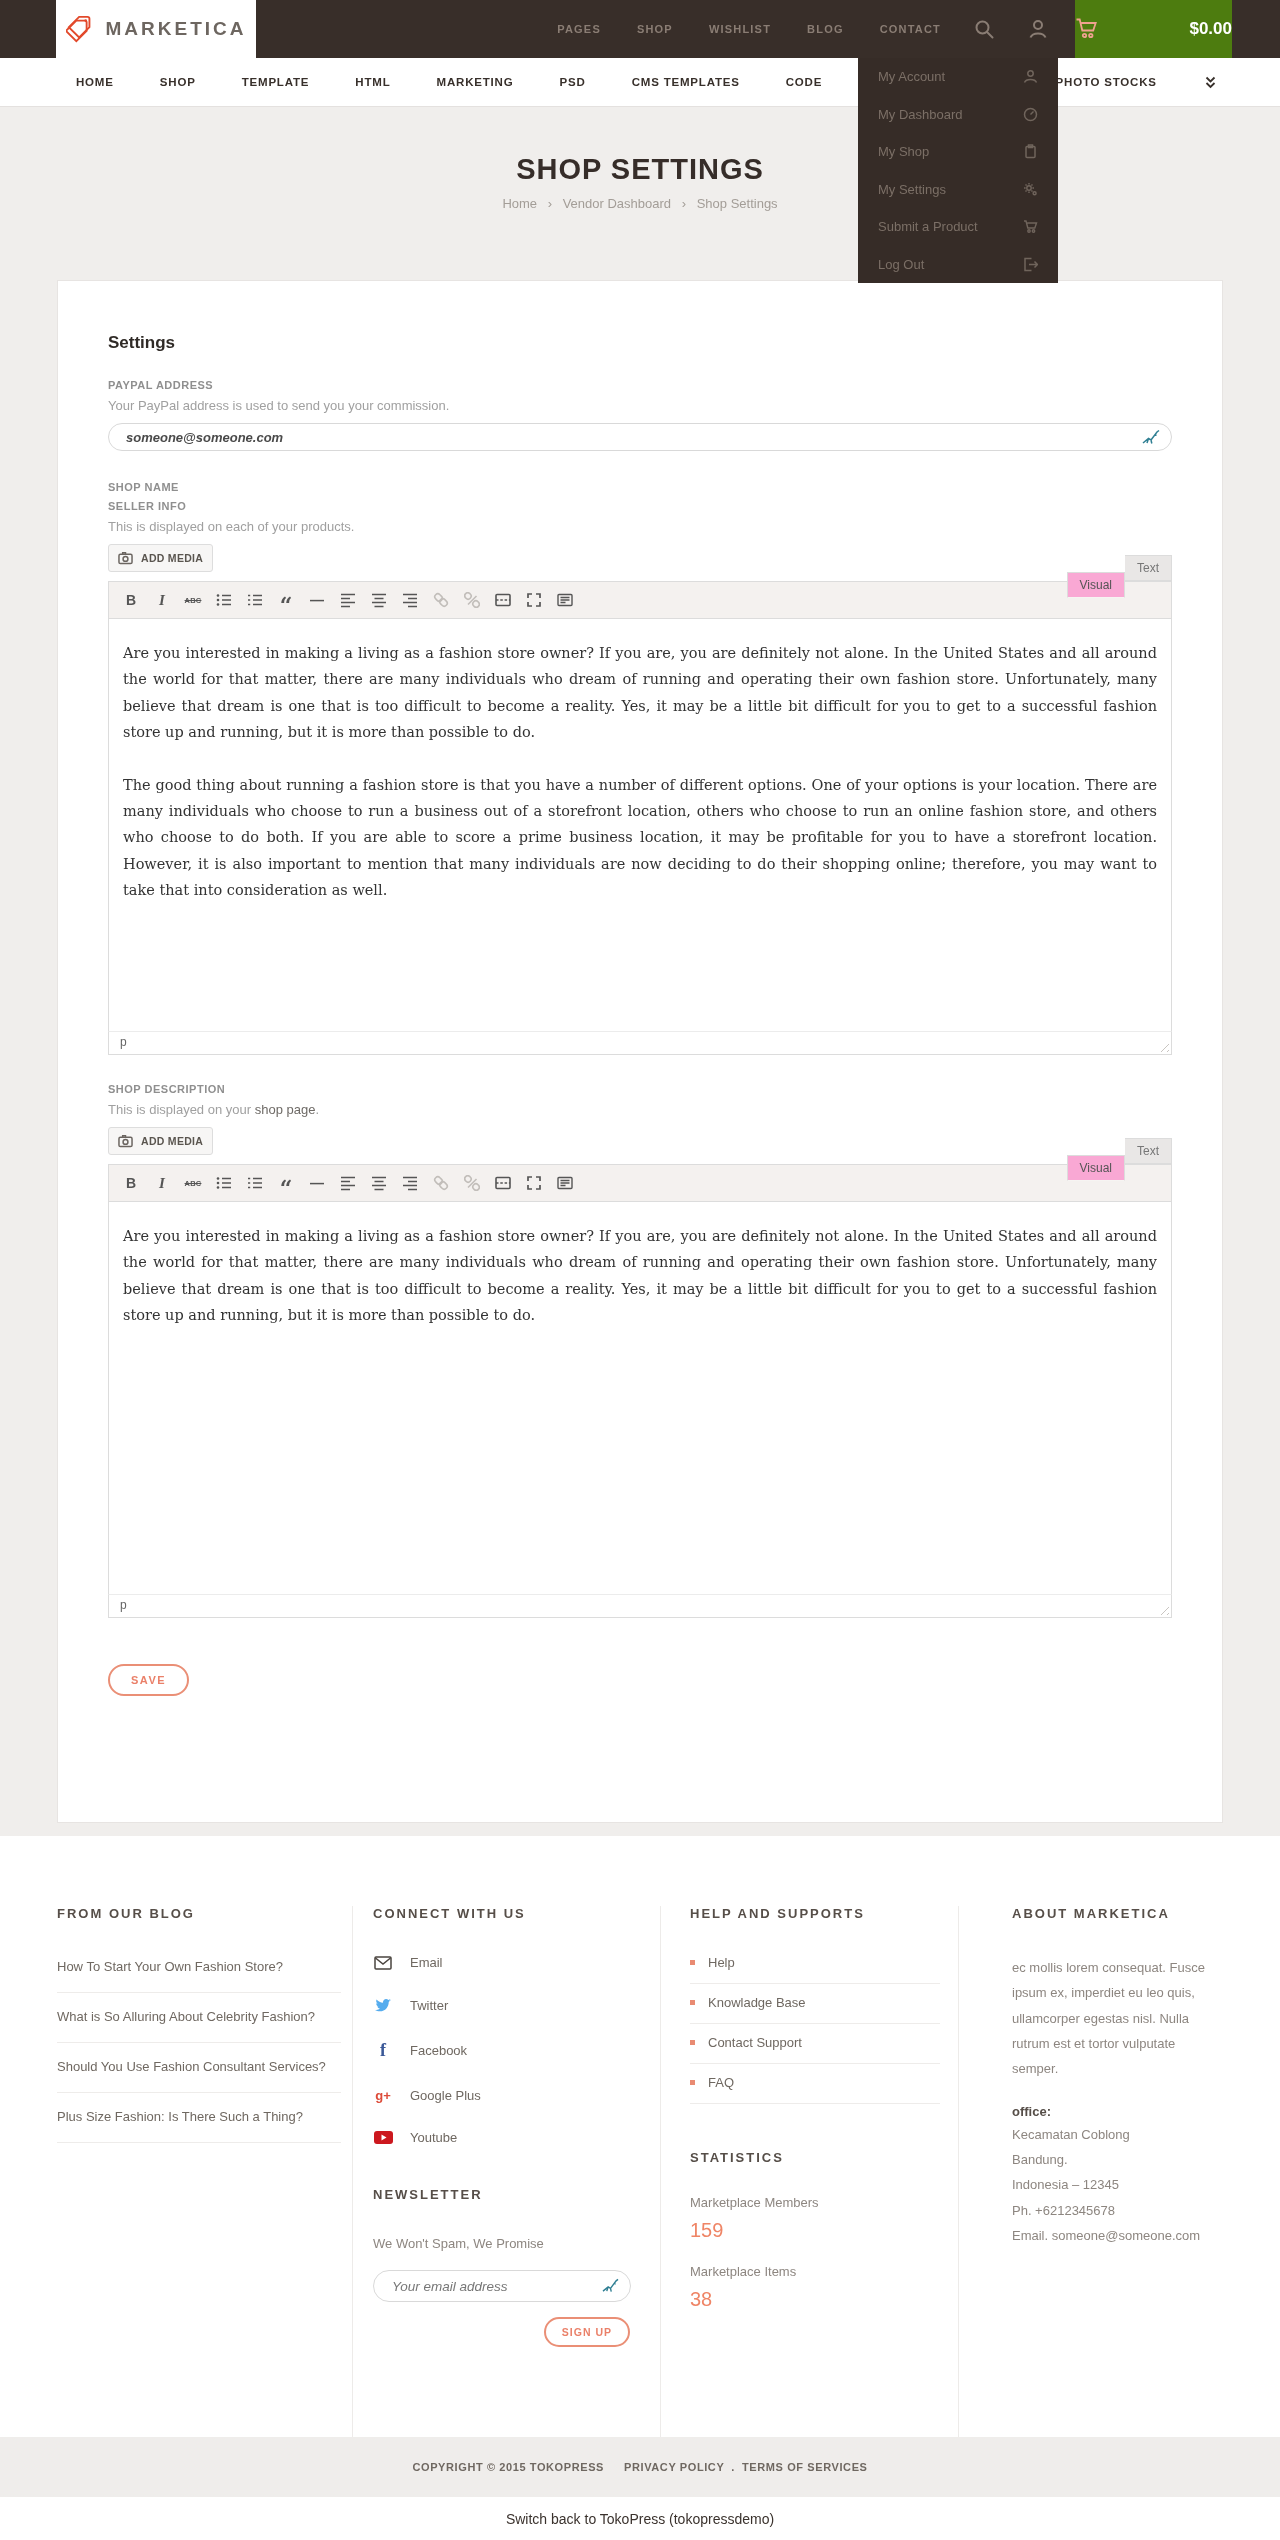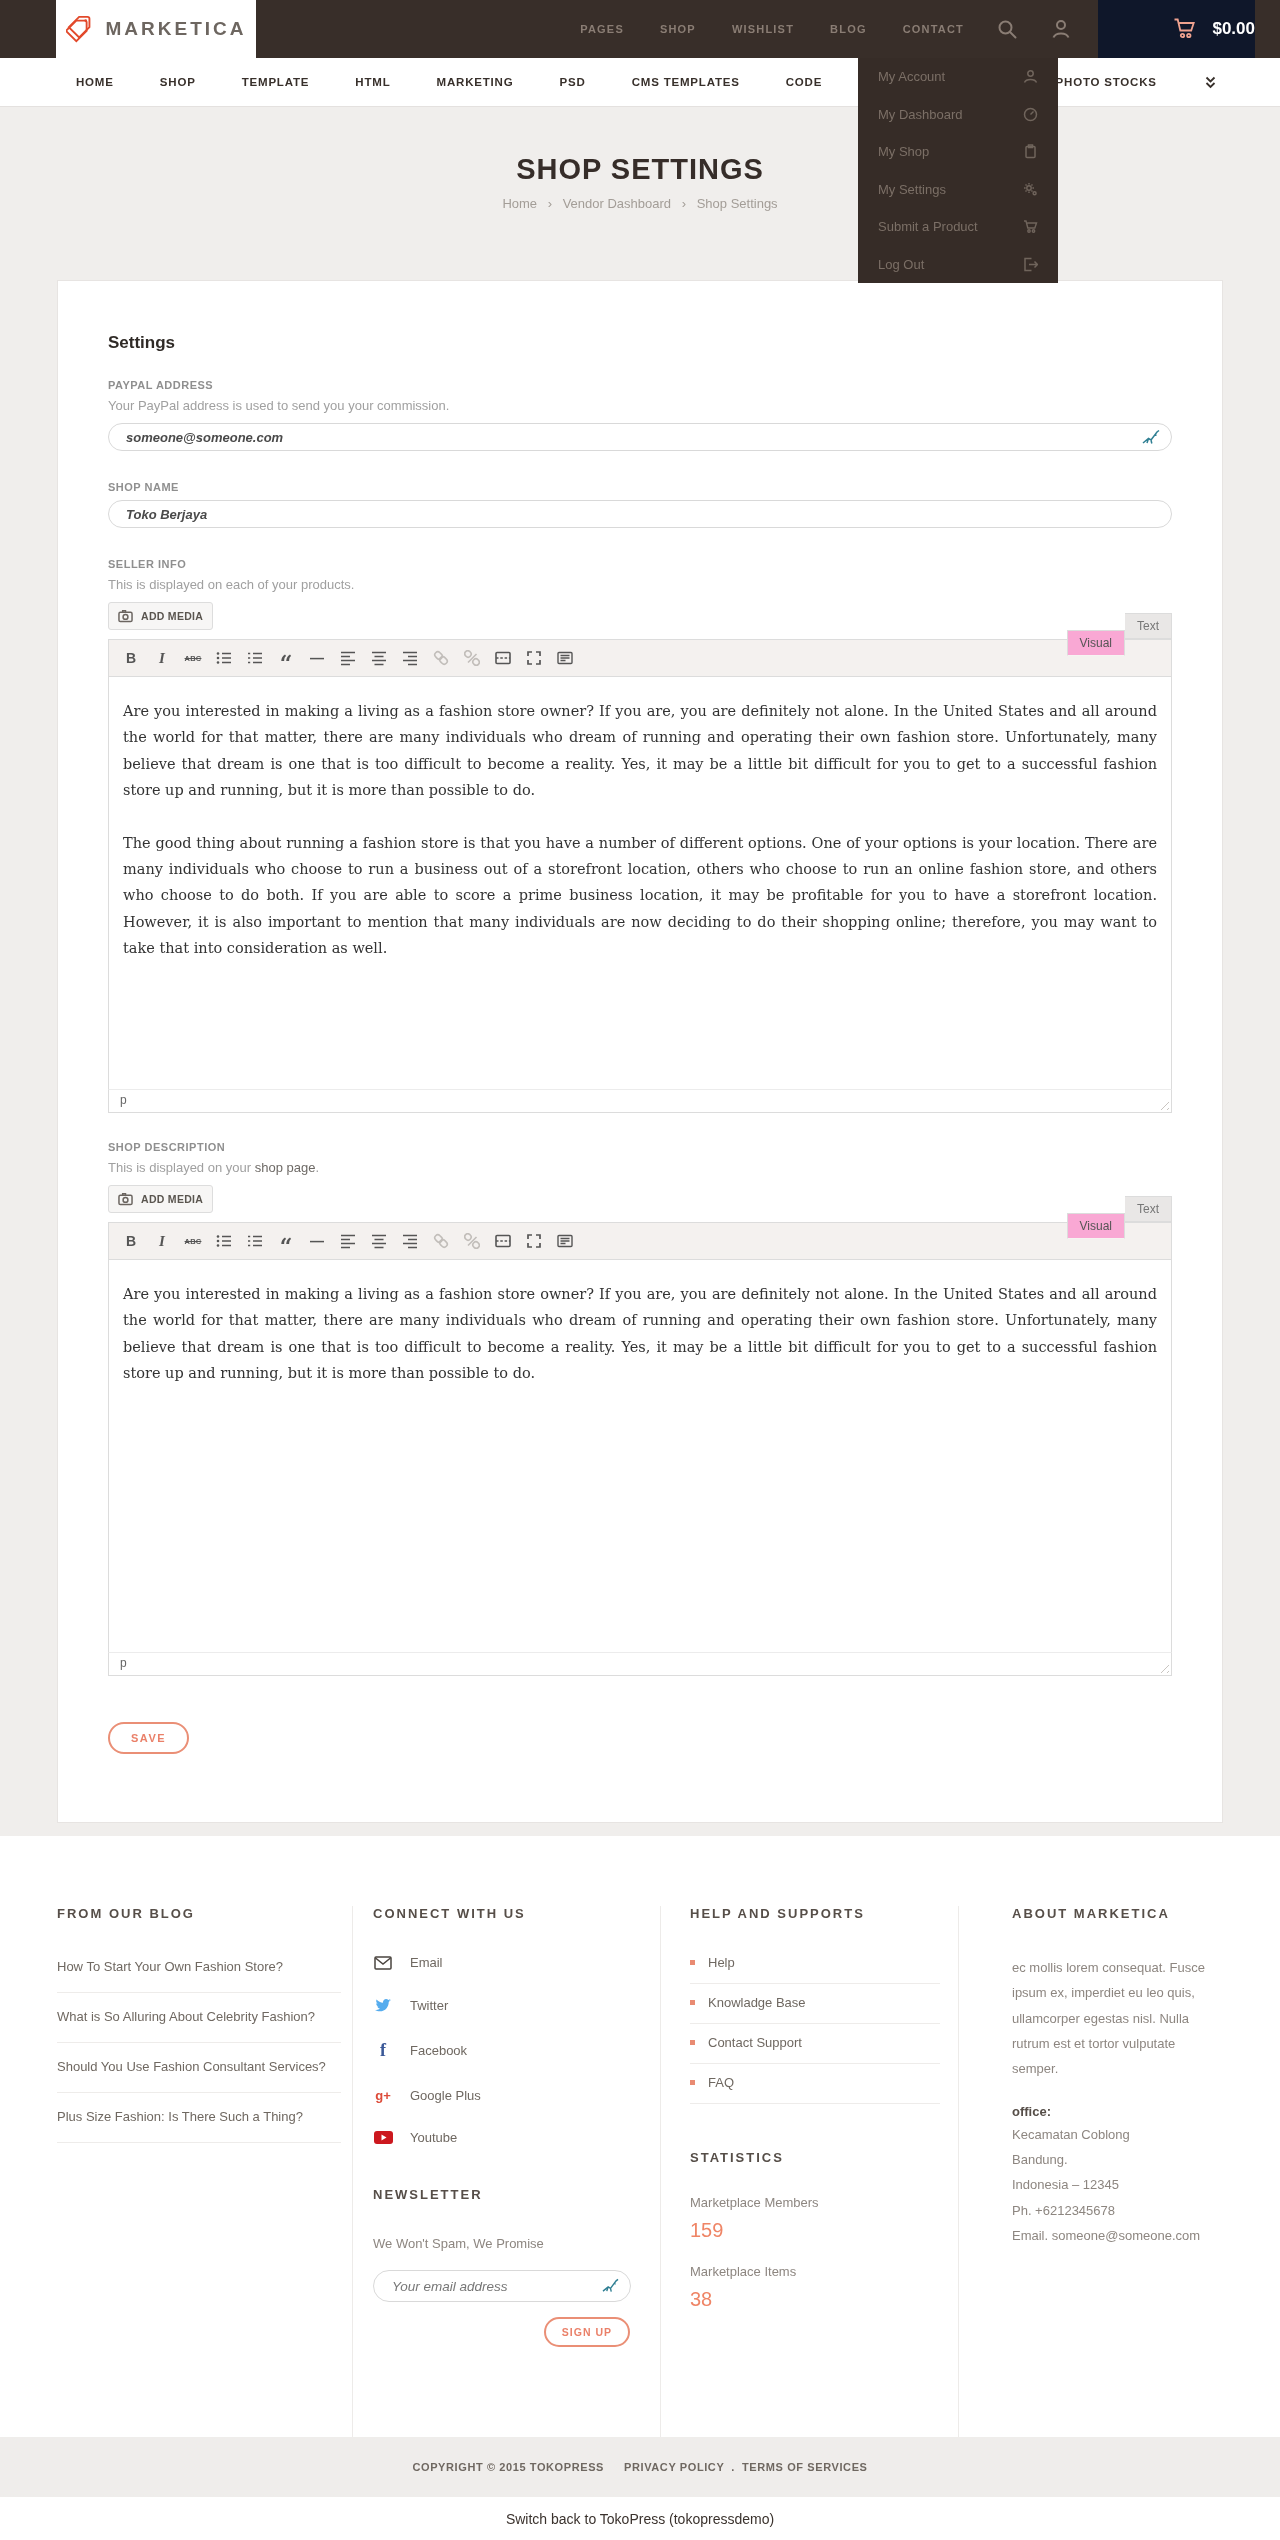--- a/index.html
+++ b/index.html
@@ -7,21 +7,21 @@
   body{margin:0;width:1280px;height:2540px;background:#f0eeec;font-family:"Liberation Sans",sans-serif;position:relative;overflow:hidden}
   a{text-decoration:none}
 
   
   .topbar{height:58px;background:#382e29;display:flex;align-items:center;position:relative;z-index:40}
   .logo{width:200px;height:58px;background:#fff;margin-left:56px;display:flex;align-items:center;justify-content:center;gap:10px;cursor:pointer}
   .logo-text{font-size:19px;font-weight:bold;letter-spacing:3px;color:#6d6660}
   .topnav{display:flex;gap:36px;margin-left:auto;align-items:center}
   .topnav a{color:#8a7d74;font-size:11px;font-weight:bold;letter-spacing:1.2px}
   .hicon{margin-left:32px;display:flex;align-items:center;cursor:pointer}
-  .cart{margin-left:26px;margin-right:25px;width:157px;height:58px;background:#0f172a;display:flex;align-items:center;justify-content:flex-end;gap:13px;color:#fff;font-size:17px;font-weight:bold;cursor:pointer}
+  .cart{margin-left:26px;margin-right:48px;width:157px;height:58px;background:#4d7c0f;display:flex;align-items:center;justify-content:space-between;gap:13px;color:#fff;font-size:17px;font-weight:bold;cursor:pointer}
 
   
   .catnav{height:49px;background:#fff;border-bottom:1px solid #e4e1df;display:flex;align-items:center;justify-content:space-between;padding:0 62px 0 76px;position:relative;z-index:10}
   .catnav a{font-size:11.5px;font-weight:bold;letter-spacing:.8px;color:#38302b}
   .chev{display:flex;align-items:center;cursor:pointer}
 
   
   .dropdown{position:absolute;left:858px;top:58px;width:200px;height:225px;background:#362c27;z-index:60}
   .mitem{display:flex;align-items:center;justify-content:space-between;padding:0 20px;height:37.5px;color:#7b6f66;font-size:13px;cursor:pointer}
   .mitem svg{opacity:.85}
@@ -225,23 +225,20 @@
   <div class="pill-wrap">
     <input class="pill" type="text" value="someone@someone.com" style="">
     <span class="pill-icon">
       <svg width="18" height="16" viewBox="0 0 18 16" fill="none" stroke="#2f7f93" stroke-width="1.5">
         <path d="M1 14l5.5-4.5L9 11l6-8 2-1.5M6.5 9.5L5 14M9 11l.8 3.5M13 5.5l1.5 1"></path>
       </svg>
     </span>
   </div>
 
   <div class="flabel">SHOP NAME</div>
-  <div class="pill-wrap">
-    <input class="pill" type="text" value="Toko Berjaya" style="">
-  </div>
 
   <div class="flabel">SELLER INFO</div>
   <div class="fhelp">This is displayed on each of your products.</div>
 
   
   <div class="editor">
     <div class="etop">
       <span class="addmedia">
         <svg width="15" height="14" viewBox="0 0 16 15" fill="none" stroke="#6b6560" stroke-width="1.6">
           <rect x="1" y="3.5" width="14" height="10" rx="1.5"></rect>

